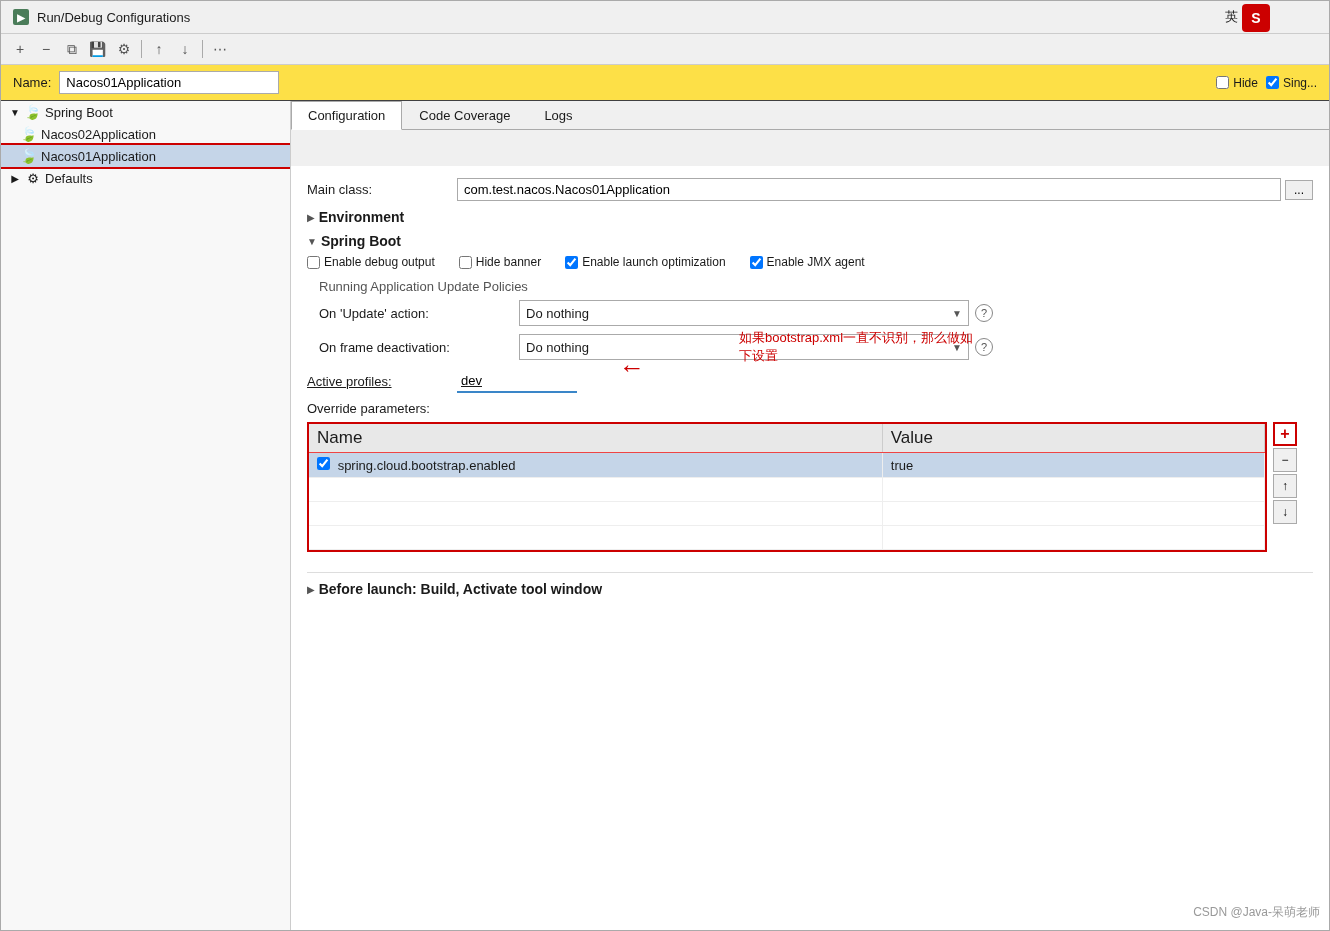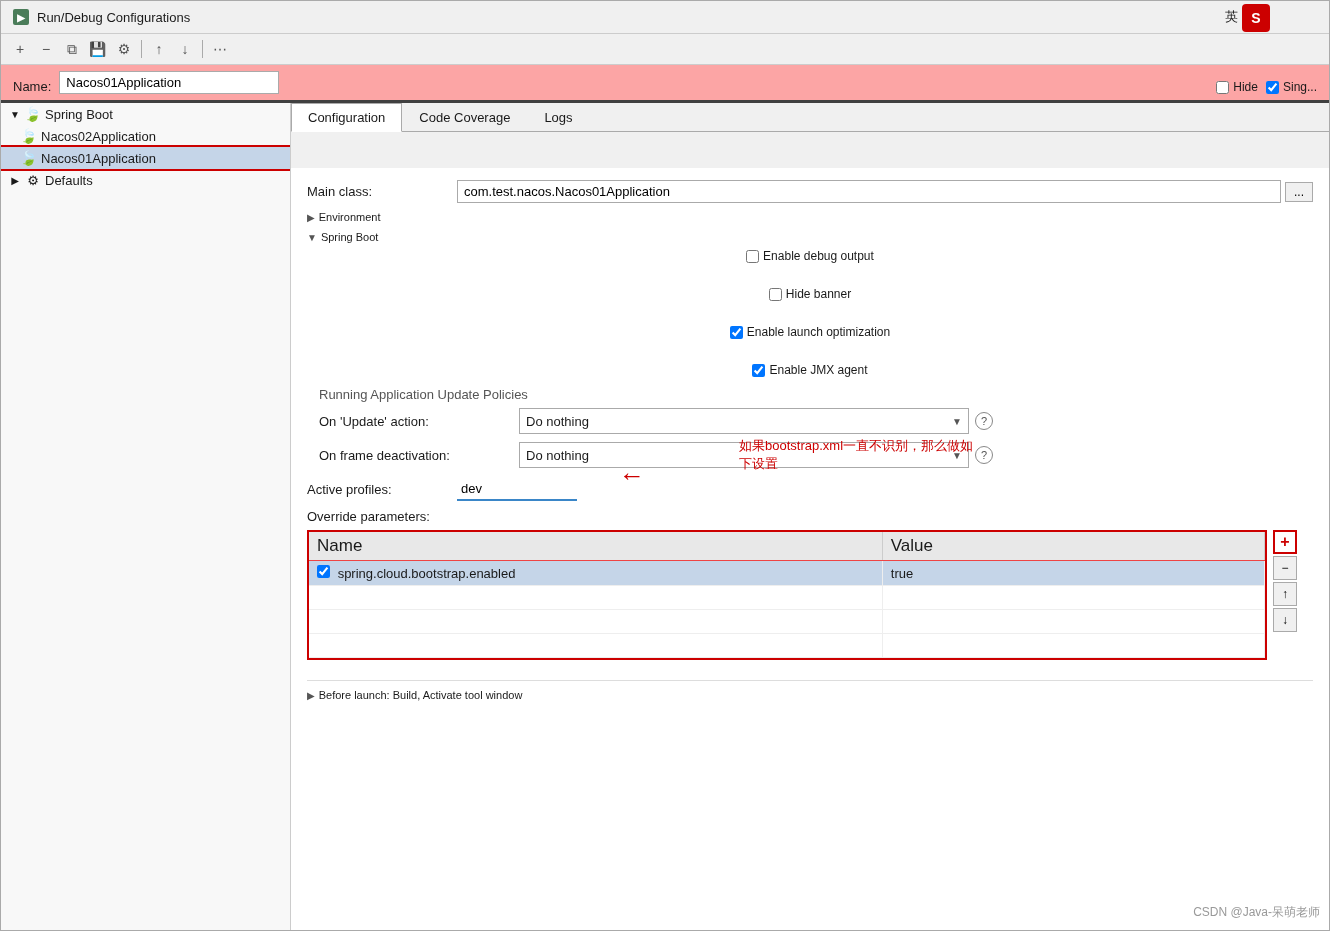--- a/index.html
+++ b/index.html
@@ -68,25 +68,25 @@
 
     .toolbar-separator {
       width: 1px;
       height: 18px;
       background: #aaa;
       margin: 0 2px;
     }
 
     .name-row {
       display: flex;
-      align-items: flex-end;
+      align-items: center;
       padding: 6px 12px;
       gap: 8px;
-      background: #fca5a5;
-      border-bottom: 3px solid #404040;
+      background: #fde047;
+      border-bottom: 1px solid #404040;
     }
 
     .name-label {
       font-size: 13px;
     }
 
     .name-input {
       border: 1px solid #aaa;
       padding: 3px 6px;
       font-size: 13px;
@@ -238,35 +238,34 @@
       margin: 8px 0 6px;
       cursor: pointer;
     }
 
     .section-arrow {
       font-size: 10px;
       color: #555;
     }
 
     .section-title {
-      font-size: 11px;
-      font-weight: normal;
+      font-size: 14px;
+      font-weight: bold;
     }
 
     .section-content {
       margin-left: 12px;
     }
 
     .checkboxes-row {
       display: flex;
       align-items: center;
       gap: 24px;
       margin: 6px 0 10px 0;
       flex-wrap: wrap;
-      flex-direction: column;
     }
 
     .dropdown-row {
       display: flex;
       align-items: center;
       margin-bottom: 8px;
     }
 
     .dropdown-label {
       width: 200px;
@@ -572,21 +571,21 @@
           <div style="position:absolute; left: 420px; top:-5px; z-index:20;">
             <span style="color:#cc0000; font-size:13px; white-space:nowrap;">
               <span>如果bootstrap.xml一直不识别，那么做如</span><br>
               <span>下设置</span>
             </span>
             
             <div style="position:absolute; left:-120px; top:20px; color:#cc0000; font-size:26px;">←</div>
           </div>
         </div>
 
-        <div class="profiles-row" style="margin-top:10px;">
+        <div class="profiles-row" style="margin-top:10px;text-decoration:underline;">
           <span class="profiles-label">Active profiles:</span>
           <input class="profiles-input" type="text" value="dev" style="">
         </div>
 
         <div class="override-label" style="margin-top:8px;">Override parameters:</div>
 
         <div style="position:relative; display:flex; align-items:flex-start;">
           <div class="params-table-wrapper" style="flex:1; max-width:960px;">
             <table class="params-table">
               <thead>

